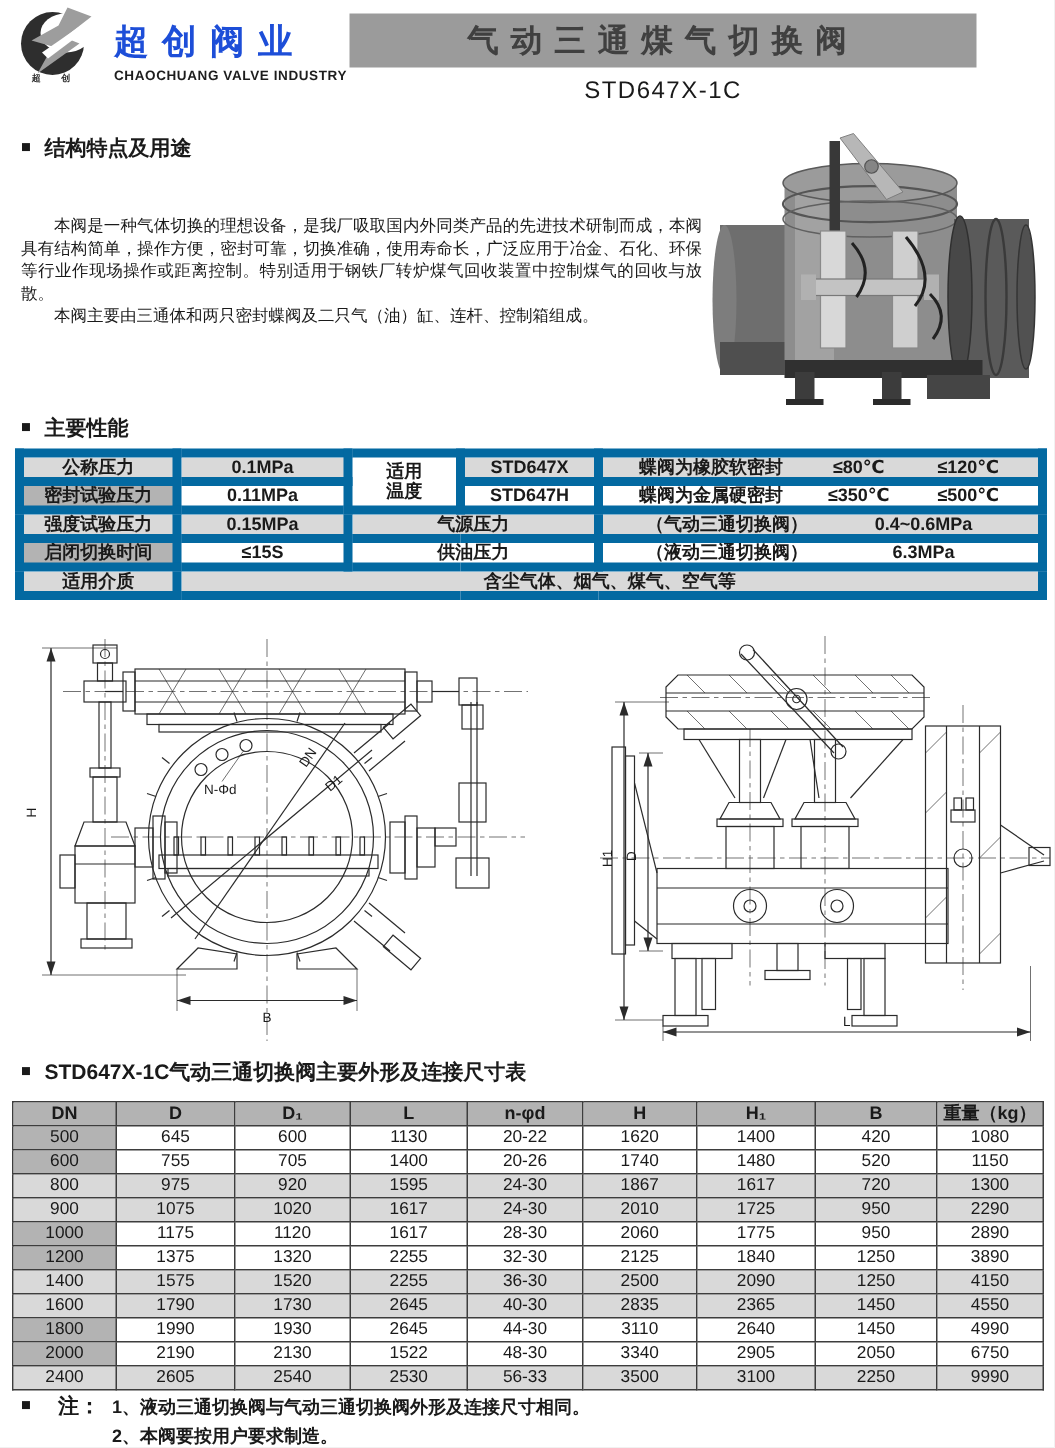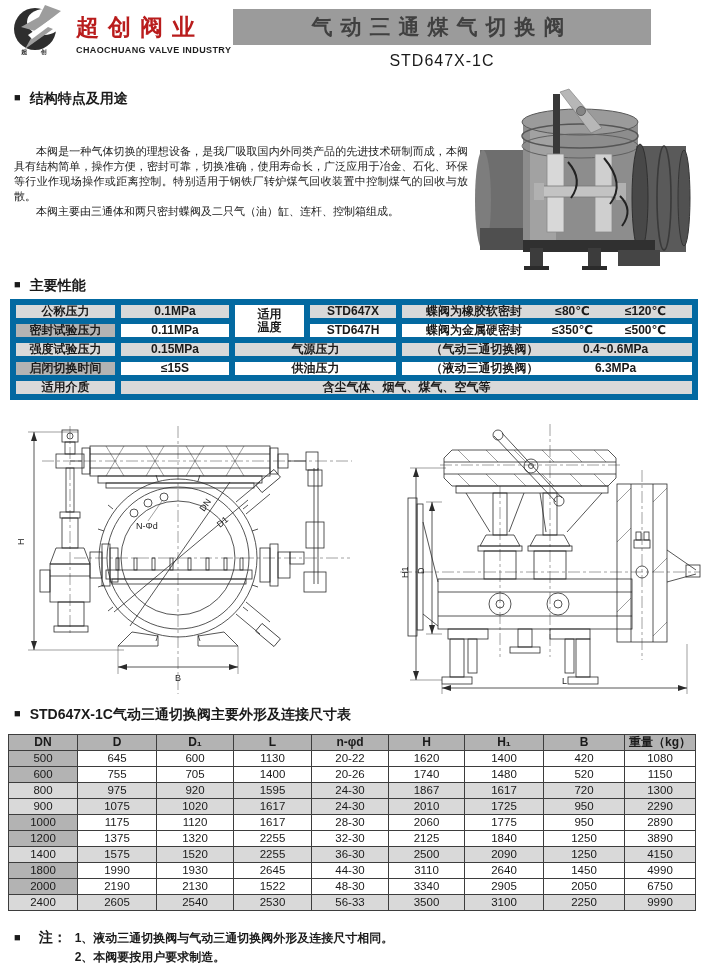--- a/index.html
+++ b/index.html
@@ -8,21 +8,21 @@
     position:relative; width:703px; height:965px; background:#ffffff;
     font-family:"Liberation Sans","DejaVu Sans",sans-serif; color:#1a1a1a;
     overflow:hidden; margin:0 auto;
   }
   
   .logo-wrap { position:absolute; left:8px; top:4px; display:flex; align-items:flex-start; }
   .logo-mark { position:relative; width:60px; height:56px; }
   .logo-caption { position:absolute; left:4px; top:44px; width:50px; text-align:center;
     font-size:6px; font-weight:bold; letter-spacing:6px; color:#2e2e2e; }
   .logo-text { margin-left:8px; padding-top:8px; }
-  .company-cn { font-size:23px; font-weight:bold; letter-spacing:9px; color:#b91c1c; white-space:nowrap; }
+  .company-cn { font-size:23px; font-weight:bold; letter-spacing:9px; color:#1d4ed8; white-space:nowrap; }
   .company-en { font-size:9px; font-weight:bold; letter-spacing:0.4px; color:#1d1d1d; margin-top:2px; white-space:nowrap; }
   .banner { position:absolute; left:233px; top:9px; width:418px; height:36px; background:#9b9b9b;
     display:flex; align-items:center; justify-content:center;
     color:#404040; font-size:21px; font-weight:bold; letter-spacing:8px; }
   .model-subtitle { position:absolute; left:233px; top:52px; width:418px; text-align:center;
     font-size:16px; font-weight:normal; letter-spacing:1px; }
   
   .sec-head { position:absolute; font-size:14px; font-weight:bold; white-space:nowrap; }
   .sec-head .bullet { font-size:11px; margin-right:9px; vertical-align:2px; }
   
@@ -535,20 +535,31 @@
           <td class="hd">1400</td>
           <td>1575</td>
           <td>1520</td>
           <td>2255</td>
           <td>36-30</td>
           <td>2500</td>
           <td>2090</td>
           <td>1250</td>
           <td>4150</td>
         </tr>
+        <tr class="g">
+          <td class="hd">1600</td>
+          <td>1790</td>
+          <td>1730</td>
+          <td>2645</td>
+          <td>40-30</td>
+          <td>2835</td>
+          <td>2365</td>
+          <td>1450</td>
+          <td>4550</td>
+        </tr>
         <tr>
           <td class="hd">1800</td>
           <td>1990</td>
           <td>1930</td>
           <td>2645</td>
           <td>44-30</td>
           <td>3110</td>
           <td>2640</td>
           <td>1450</td>
           <td>4990</td>

